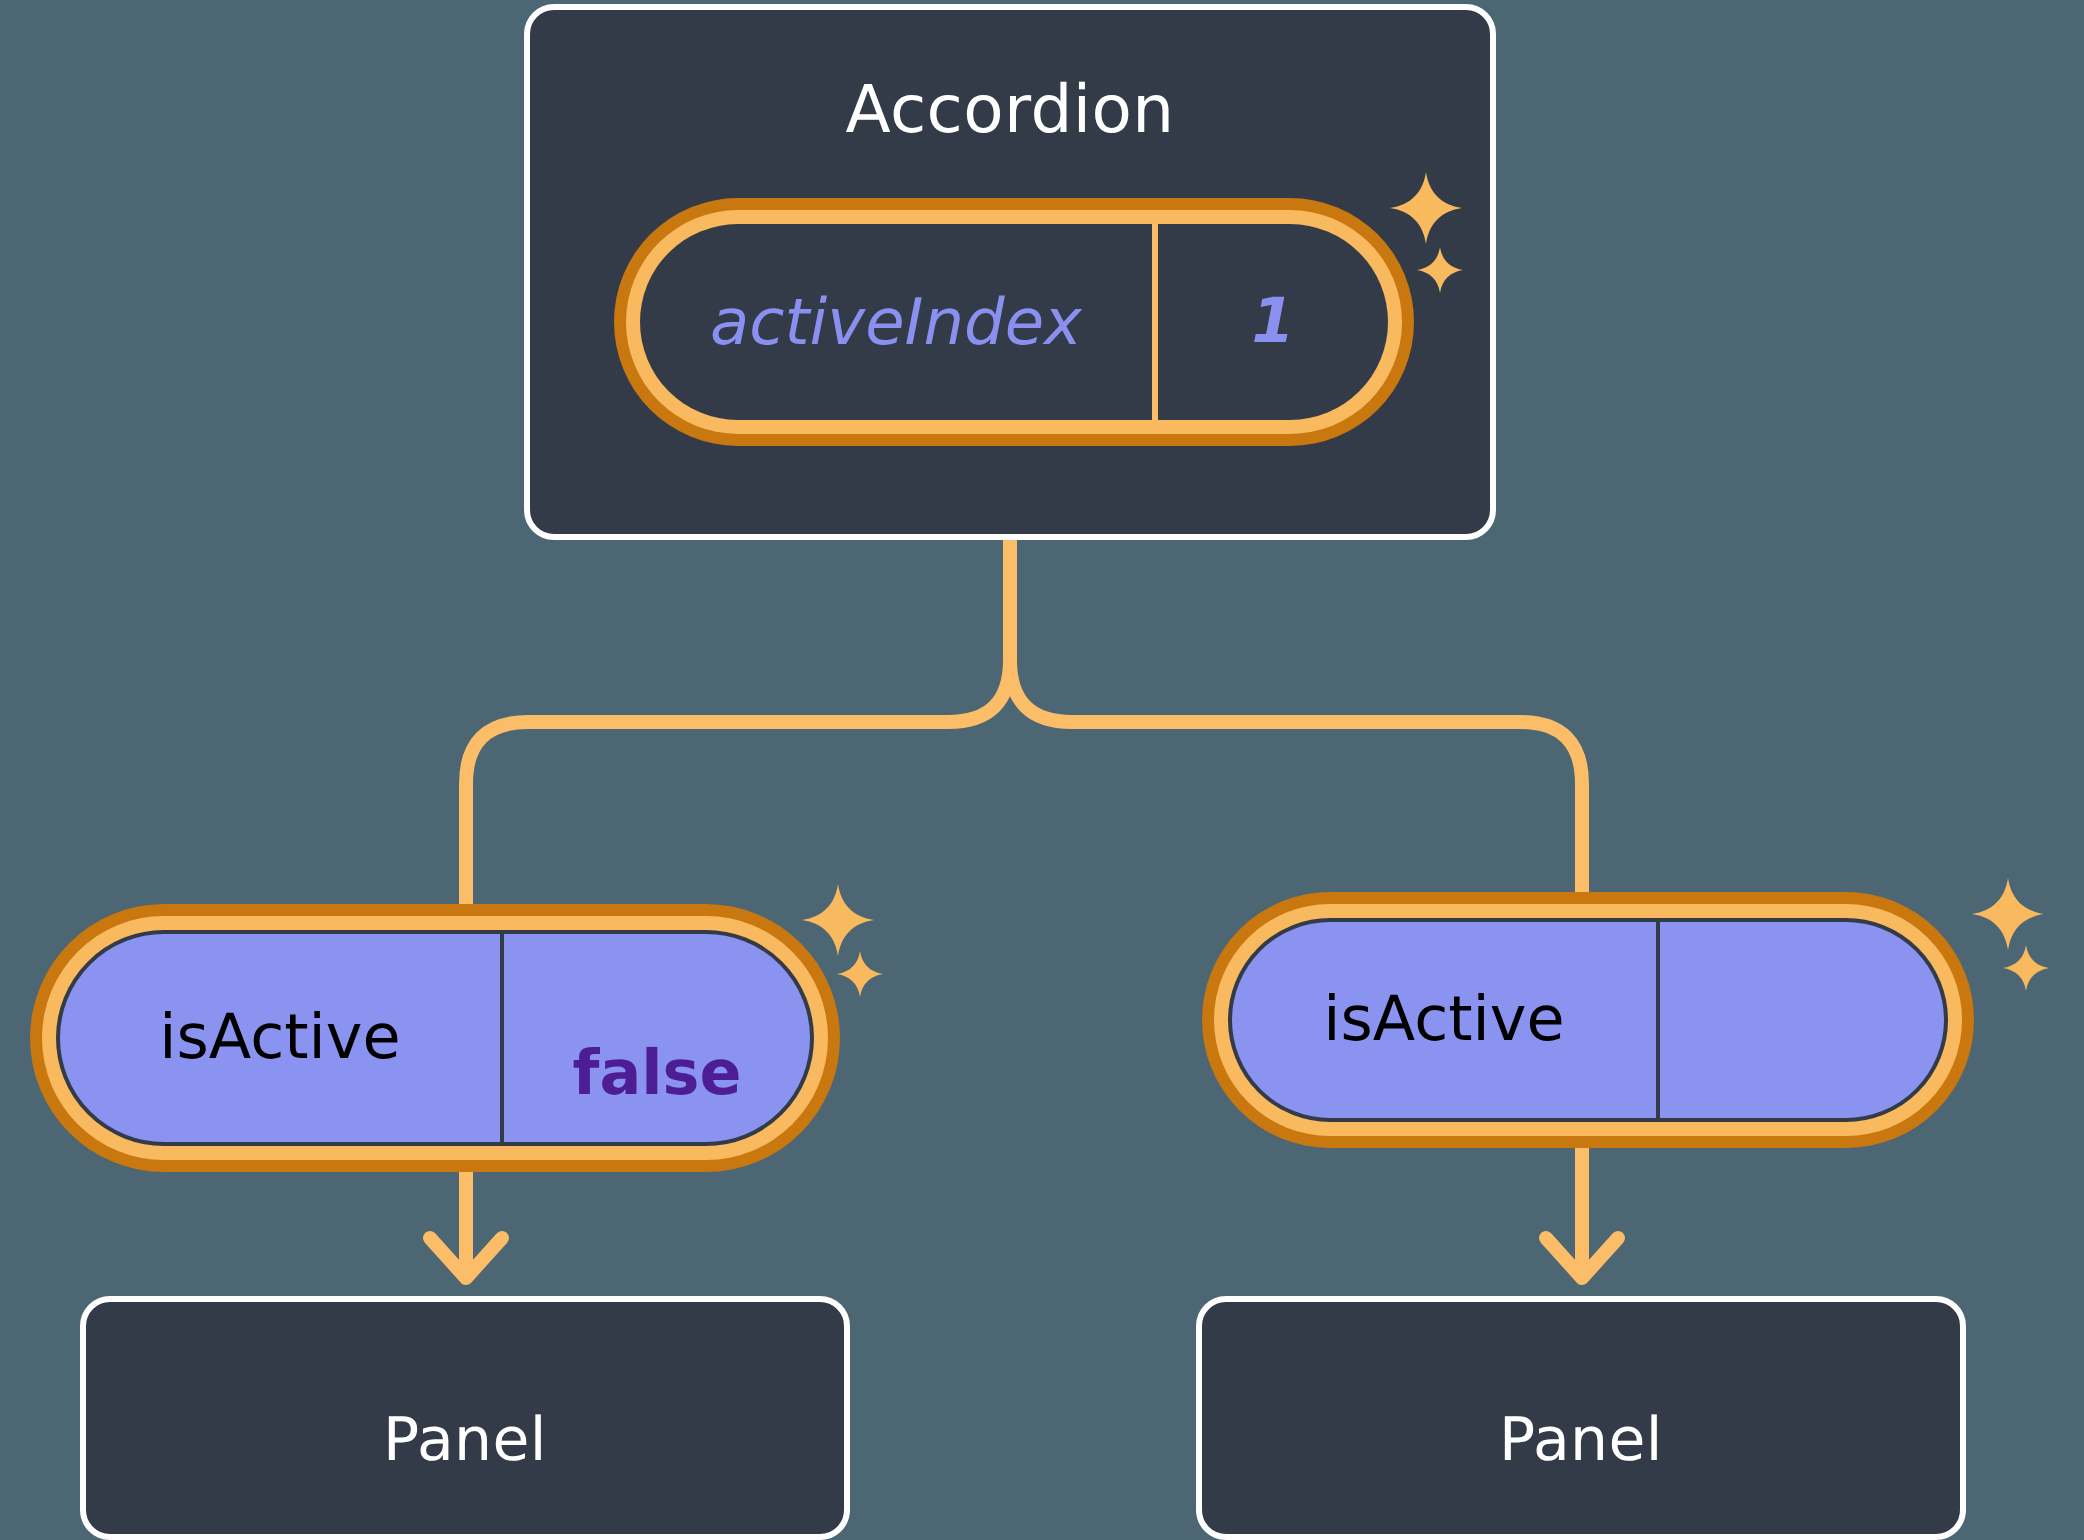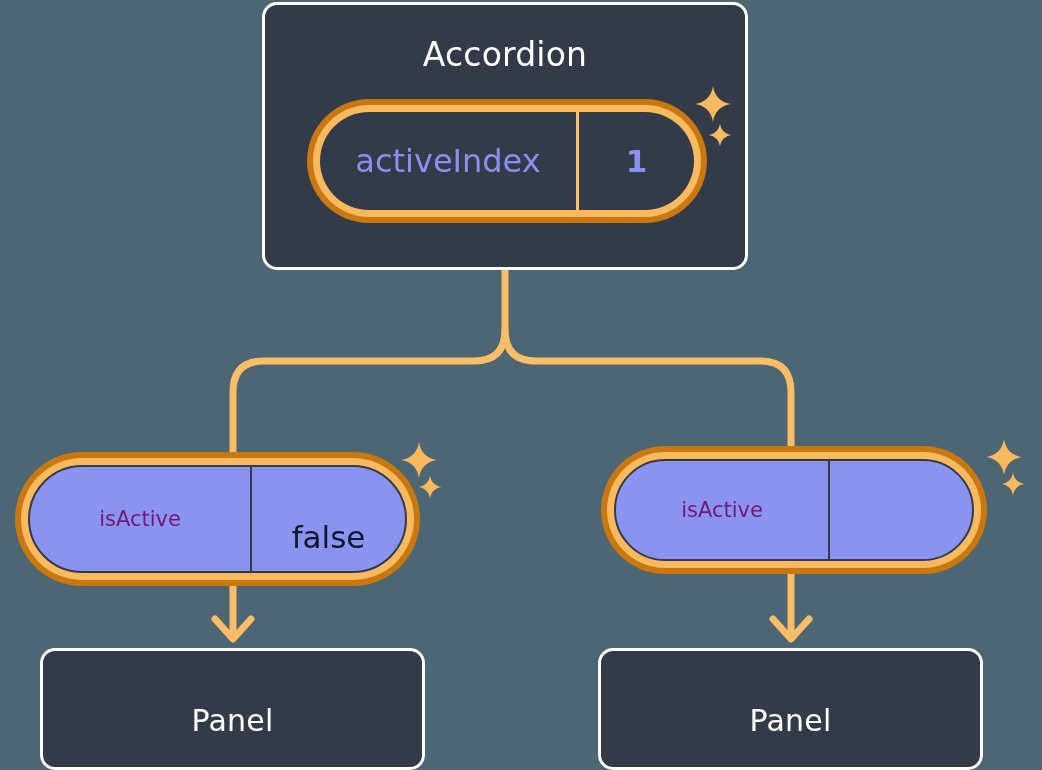--- a/index.html
+++ b/index.html
@@ -105,20 +105,21 @@
     box-sizing: border-box;
     white-space: nowrap;
   }
 
   
   #pill-accordion {
     left: 307px;
     top: 99px;
     width: 400px;
     height: 124px;
+    font-style: italic;
   }
   #pill-accordion .pill-inner {
     background: #333b49;
     border: 0;
   }
   #pill-accordion .pill-key {
     flex: 0 0 259px;
     color: #8a90ef;
     font-size: 32px;
     border-right: 3px solid #fbbd67;
@@ -129,27 +130,27 @@
     font-size: 31px;
     font-weight: bold;
   }
 
   
   .pill-state .pill-inner {
     background: #8b93f0;
     border: 2px solid #333b49;
   }
   .pill-state .pill-key {
-    color: #701a75;
-    font-size: 21px;
+    color: #000000;
+    font-size: 31px;
   }
   .pill-state .pill-val {
-    color: #0f172a;
+    color: #4c1d95;
     font-size: 31px;
-    font-weight: normal;
+    font-weight: bold;
     margin-top: 36px;
   }
 
   #pill-left {
     left: 15px;
     top: 452px;
     width: 405px;
     height: 134px;
   }
   #pill-left .pill-key {

